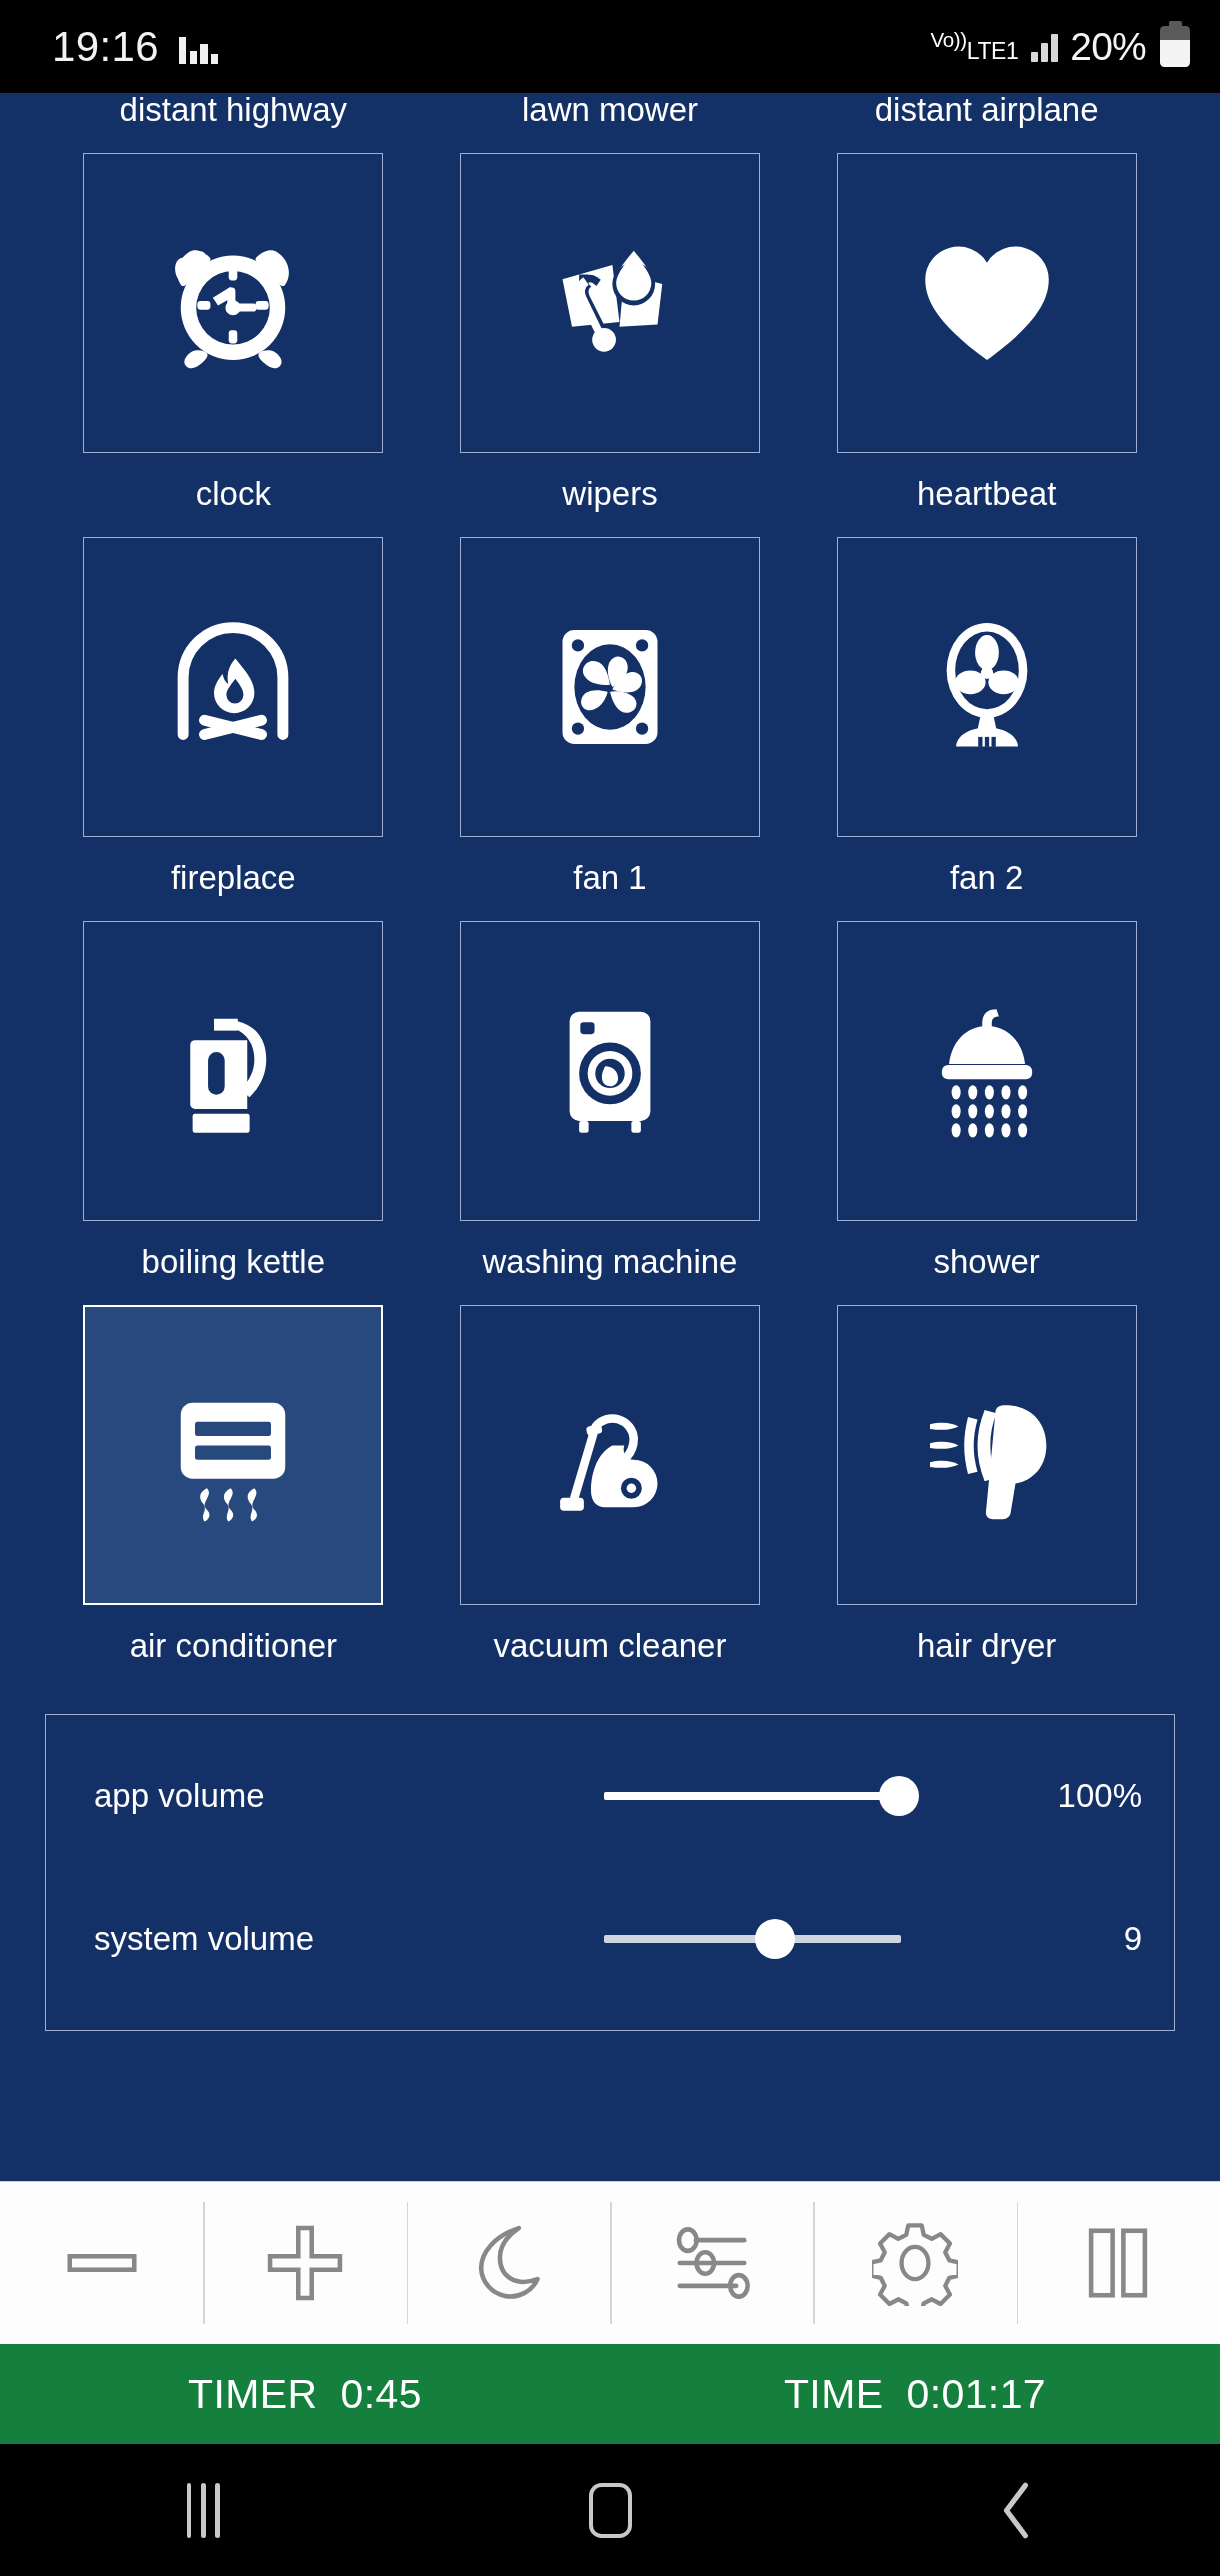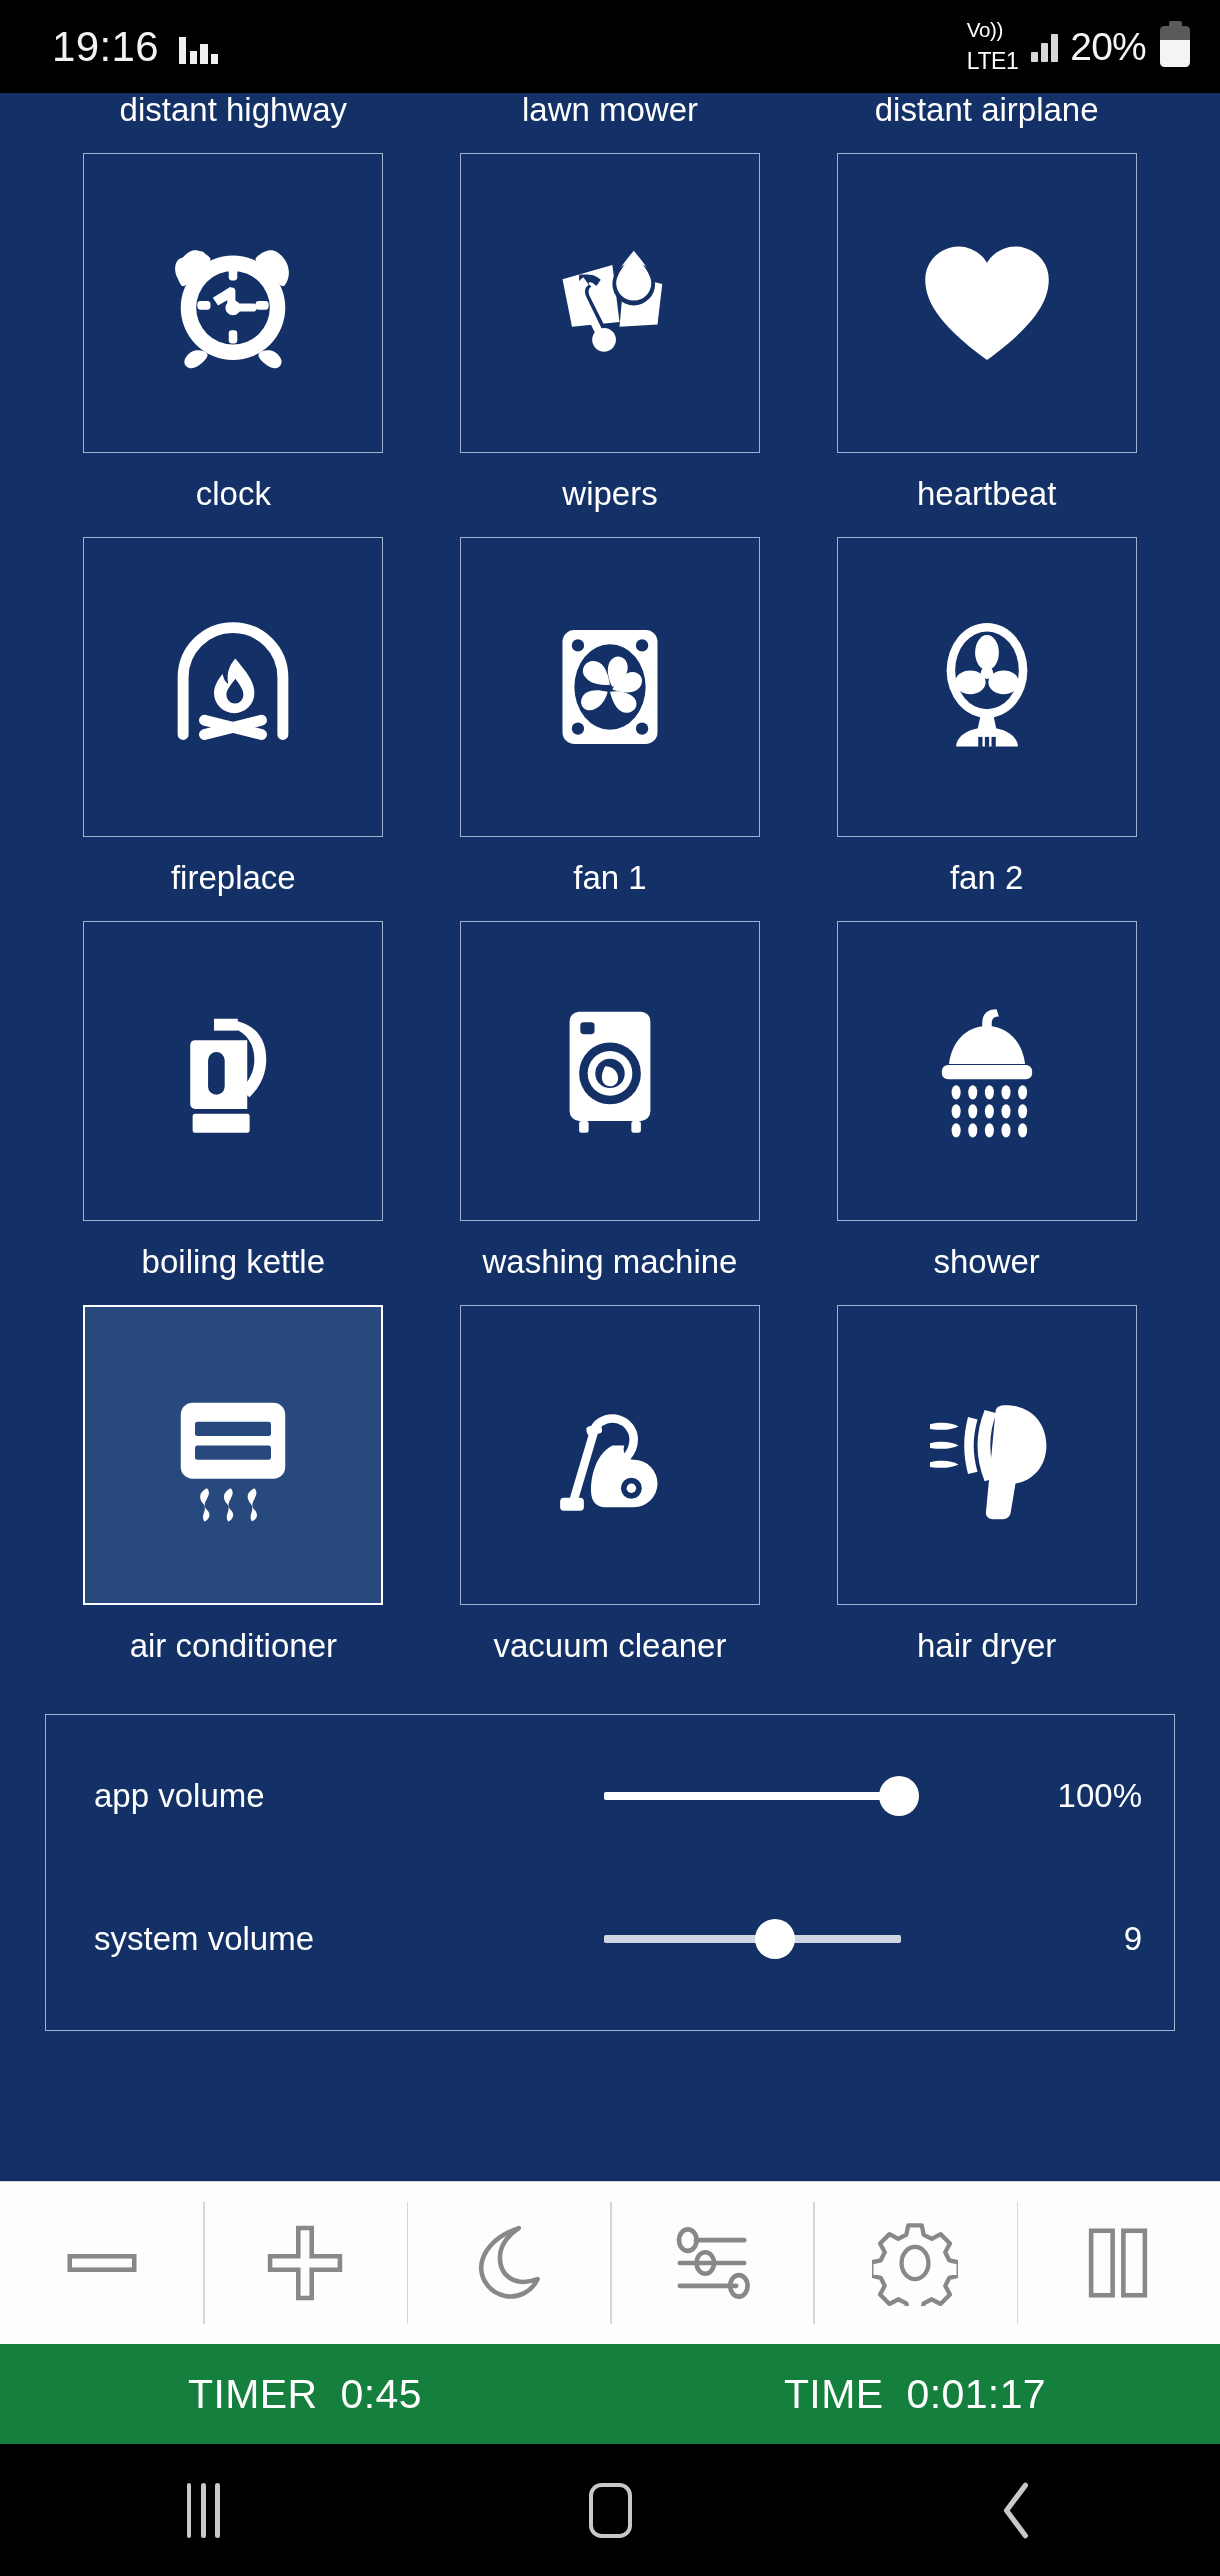--- a/index.html
+++ b/index.html
@@ -31,21 +31,21 @@
   .sb-left { display: flex; align-items: center; gap: 19.7px; }
   .sb-time { color: #f2f2f2; font-size: 42px; font-weight: 400; letter-spacing: 0.4px; }
   .eq-icon { display: flex; align-items: flex-end; gap: 3.6px; height: 34px; }
   .eq-icon i { display: block; width: 7.2px; background: #f0f0f0; }
   .eq-icon i:nth-child(1) { height: 27px; }
   .eq-icon i:nth-child(2) { height: 12.5px; }
   .eq-icon i:nth-child(3) { height: 19.7px; }
   .eq-icon i:nth-child(4) { height: 9.8px; }
 
   .sb-right { display: flex; align-items: center; gap: 12.5px; }
-  .volte { display: flex; flex-direction: column; align-items: flex-start;
+  .volte { display: flex; flex-direction: row; align-items: flex-start;
            color: #fff; line-height: 1; font-size: 21.5px; }
   .volte .l1 { font-size: 20.6px; letter-spacing: -0.4px; }
   .volte .l2 { font-size: 23px; letter-spacing: -0.4px; margin-top: 10px; }
   .signal { display: flex; align-items: flex-end; gap: 2.7px; height: 30px; }
   .signal i { display: block; width: 7.2px; background: #d8d8d8; border-radius: 0.9px; }
   .signal i:nth-child(1) { height: 9.8px; }
   .signal i:nth-child(2) { height: 19px; }
   .signal i:nth-child(3) { height: 28px; }
   .sb-batt-text { color: #f4f4f4; font-size: 39px; letter-spacing: -0.9px; }
   .batt {

